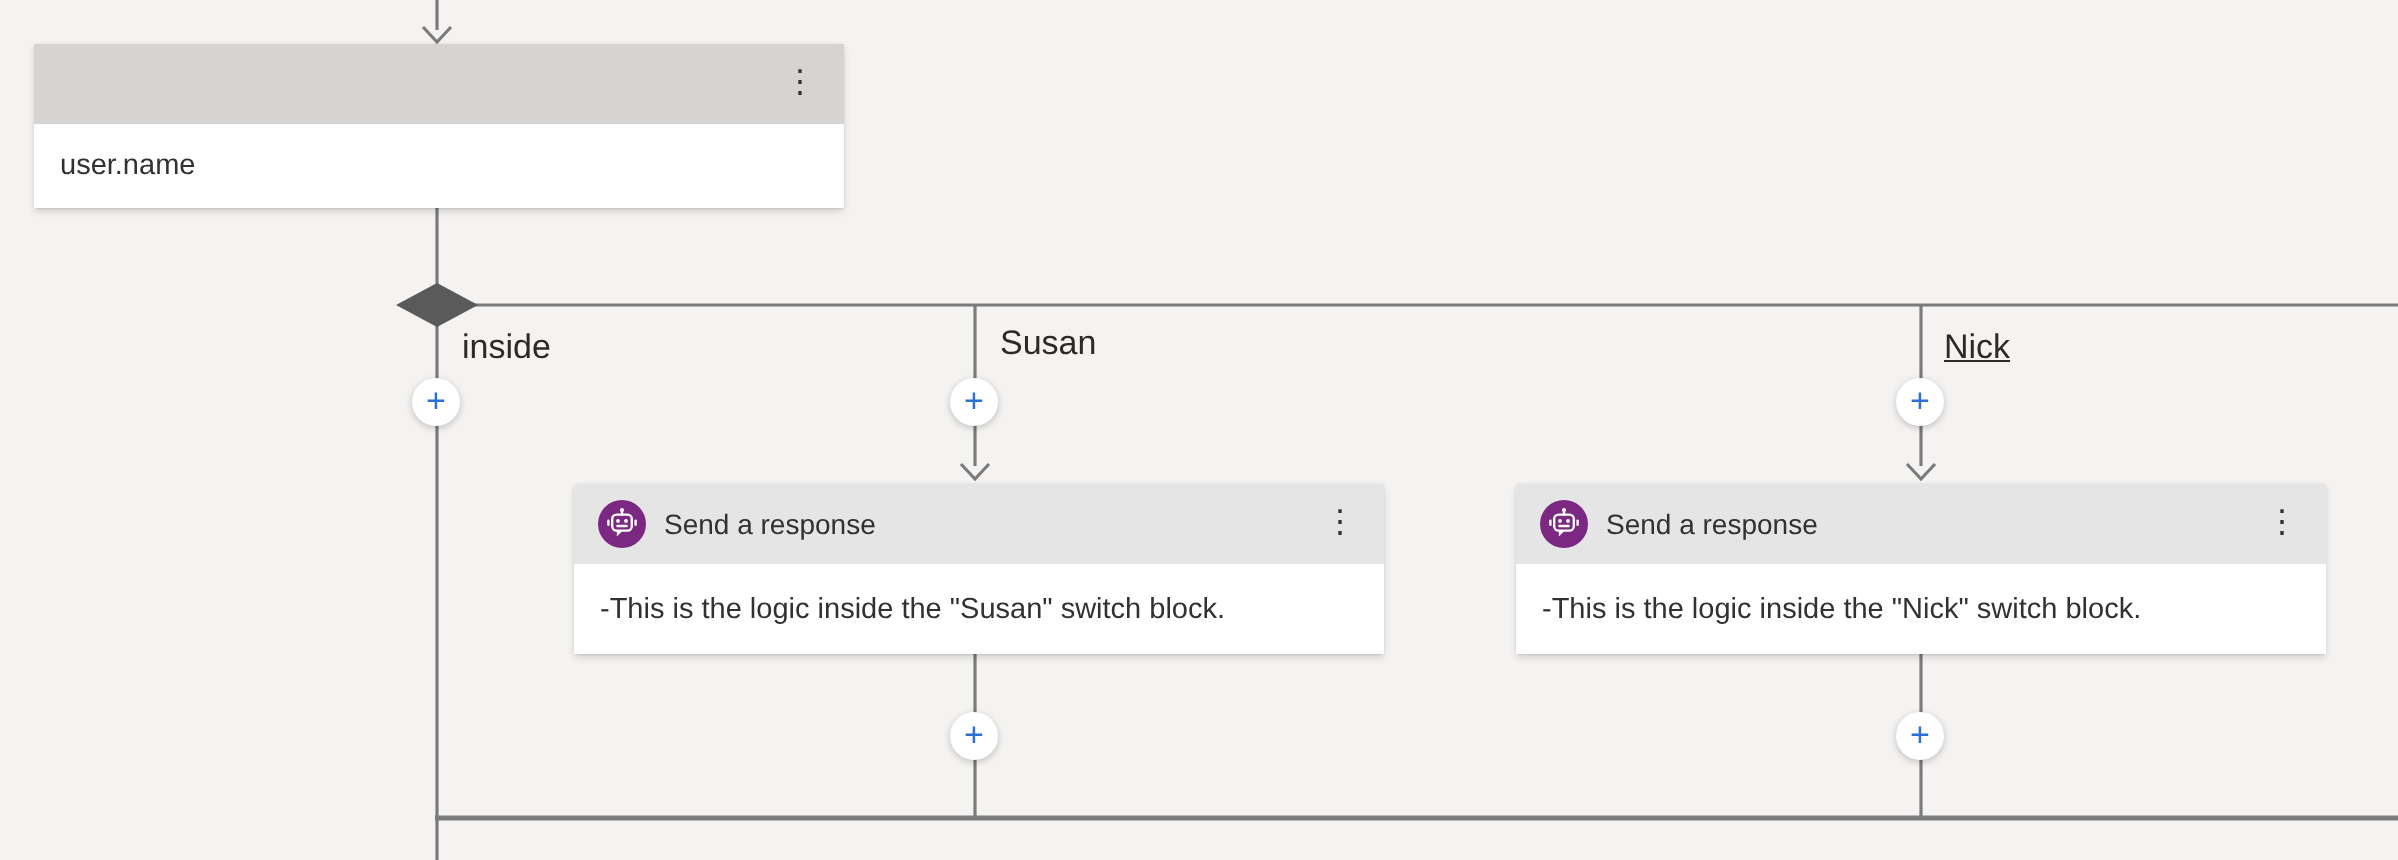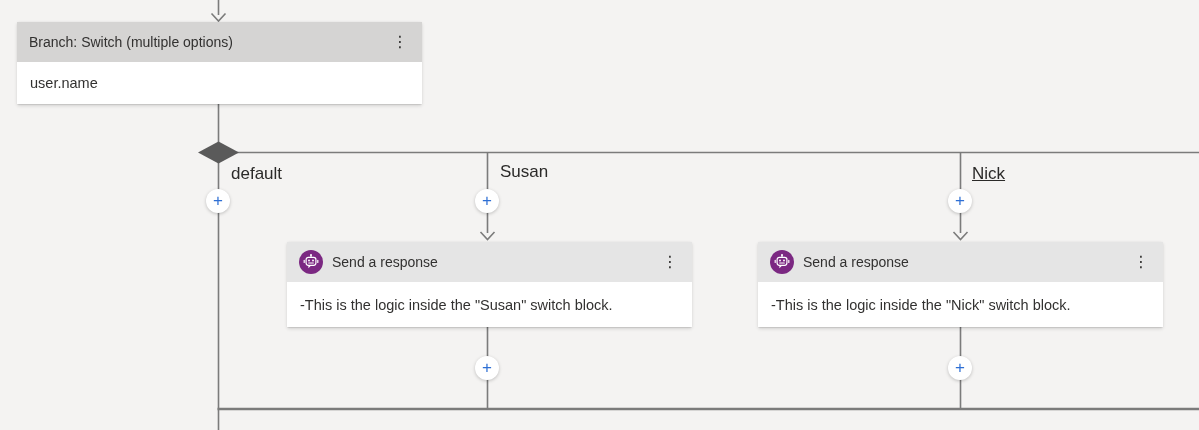--- a/index.html
+++ b/index.html
@@ -113,30 +113,29 @@
       <line x1="960.5" y1="327" x2="960.5" y2="409"></line>
 
       <line x1="217.5" y1="409" x2="1199" y2="409" stroke-width="2.4"></line>
     </g>
 
     <polygon points="198,152.5 218.5,141.5 239,152.5 218.5,163.5" fill="#5a5a5a"></polygon>
   </svg>
 
   <div class="node" style="left:17px; top:22px;">
     <div class="node-header gray">
-      <span class="node-title">Branch: Switch (multiple options)</span>
       <span class="spacer"></span>
       <button class="kebab">⋮</button>
     </div>
     <div class="node-body switch-body">
       <span>user.name</span>
     </div>
   </div>
 
-  <div class="branch-label" style="left:231px; top:164px;">default</div>
+  <div class="branch-label" style="left:231px; top:164px;">inside</div>
   <div class="branch-label" style="left:500px; top:162px;">Susan</div>
   <div class="branch-label" style="left:972px; top:164px;text-decoration:underline;">Nick</div>
 
   <button class="plus-btn" style="left:206px; top:189px;">+</button>
   <button class="plus-btn" style="left:475px; top:189px;">+</button>
   <button class="plus-btn" style="left:948px; top:189px;">+</button>
   <button class="plus-btn" style="left:475px; top:356px;">+</button>
   <button class="plus-btn" style="left:948px; top:356px;">+</button>
 
   <div class="node" style="left:287px; top:242px;">

